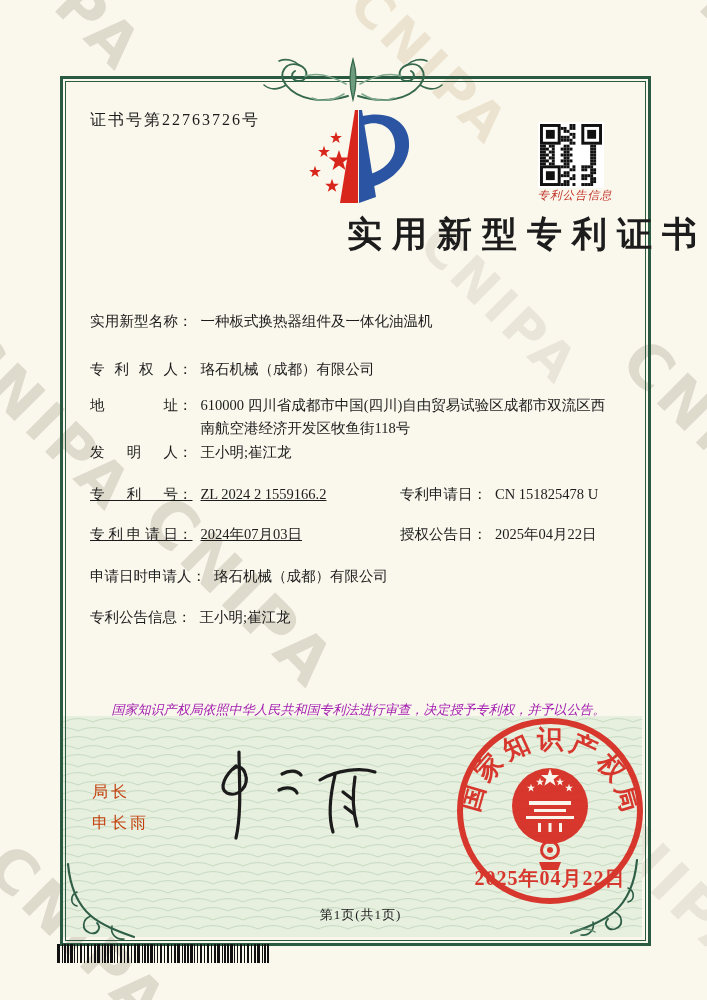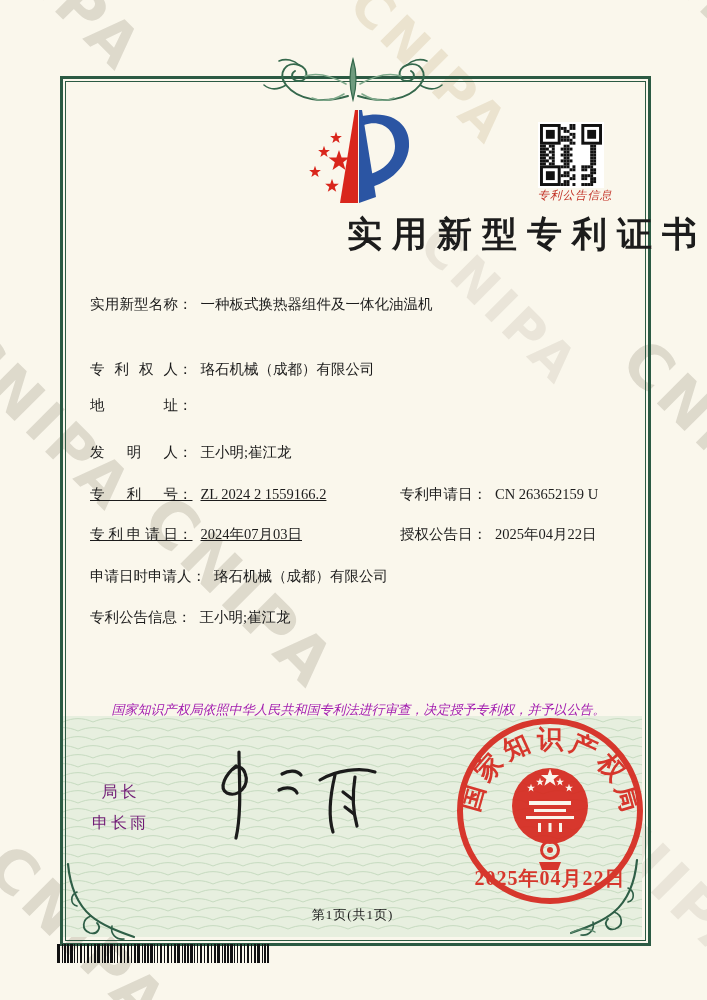--- a/index.html
+++ b/index.html
@@ -36,32 +36,32 @@
   .val{flex:1;}
   .cell{display:flex;align-items:flex-start;}
   .cell.left{width:310px;flex:0 0 310px;text-decoration:underline;}
   
   .statement{position:absolute;left:72px;right:62px;top:672px;z-index:5;
              font-size:13px;font-style:italic;line-height:27px;text-align:center;color:#a21caf;margin-top:24px;}
   
   .waveband{position:absolute;left:63px;top:716px;z-index:2;}
   
   .director{position:absolute;left:92px;top:782px;z-index:5;
-            font-family:Liberation Sans, sans-serif;font-size:16px;letter-spacing:3px;color:#701a75;text-align:center;}
+            font-family:Liberation Sans, sans-serif;font-size:16px;letter-spacing:3px;color:#c2410c;}
   .director div{margin-bottom:10px;}
   .signature{position:absolute;left:196px;top:746px;z-index:5;}
   
   .seal{position:absolute;left:452px;top:713px;z-index:6;opacity:.92;}
   .seal-char{font-size:26px;font-weight:bold;fill:#d6281e;text-anchor:middle;
              font-family:"Liberation Serif","DejaVu Serif",serif;}
   .seal-date{font-size:20px;font-weight:bold;fill:#d6281e;text-anchor:middle;
              font-family:"Liberation Serif","DejaVu Serif",serif;letter-spacing:1px;}
   
   .page-num{position:absolute;left:60px;width:585px;top:906px;text-align:center;
-            font-size:13px;z-index:5;letter-spacing:1px;}
+            font-size:13px;z-index:5;letter-spacing:1px;padding-left:8px;}
   .barcode{position:absolute;left:57px;top:944px;z-index:5;}
 </style>
 </head>
 <body>
 
 <div class="page">
 
   <span class="wm" style="left:-60px;top:-55px">CNIPA</span>
   <span class="wm" style="left:585px;top:-55px">CNIPA</span>
   <span class="wm tan" style="left:330px;top:35px;font-size:52px">CNIPA</span>
@@ -137,20 +137,21 @@
   </svg>
   <svg class="corner bl" width="76" height="80" viewBox="0 0 76 80">
     <g fill="none" stroke="#2f5f47" stroke-width="2.2" stroke-linecap="round">
       <path d="M72,2 C70,24 63,42 49,54 C37,64 20,70 6,75"></path>
       <path d="M49,54 C58,57 59,68 50,71 C43,73 38,66 43,61" stroke-width="1.8"></path>
       <path d="M63,30 C70,33 70,42 63,44" stroke-width="1.6"></path>
       <path d="M28,64 C30,72 24,78 16,77" stroke-width="1.6"></path>
     </g>
   </svg>
 
+  <div class="cert-no">证书号第22763726号</div>
 
   <svg class="logo" width="140" height="100" viewBox="0 0 140 100">
     <defs>
       <path id="star" d="M0,-10 L2.35,-3.24 9.51,-3.09 3.8,1.24 5.88,8.09 0,4 -5.88,8.09 -3.8,1.24 -9.51,-3.09 -2.35,-3.24 Z"></path>
     </defs>
     <path d="M74,10 C106,3 123,20 121,41 C119,64 97,79 76,83 L73,70 C94,67 107,55 107,40 C107,22 92,13 76,19 Z" fill="#2b55a3"></path>
     <polygon points="67,4 70,4 70,97 52,97" fill="#d9261c"></polygon>
     <polygon points="71,4 74,4 88,91 71,97" fill="#2b55a3"></polygon>
     <use href="#star" transform="translate(48,32) scale(0.62)" fill="#d9261c"></use>
     <use href="#star" transform="translate(36,46) scale(0.62)" fill="#d9261c"></use>
@@ -294,49 +295,50 @@
       <rect x="47.23809523809524" y="5.904761904761905" width="8.857142857142858" height="8.857142857142858" fill="#111"></rect>
       <rect x="0" y="41.333333333333336" width="20.666666666666668" height="20.666666666666668" fill="#111"></rect>
       <rect x="2.9523809523809526" y="44.28571428571429" width="14.761904761904763" height="14.761904761904763" fill="#fff"></rect>
       <rect x="5.904761904761905" y="47.23809523809524" width="8.857142857142858" height="8.857142857142858" fill="#111"></rect>
     </svg>
   <div class="qr-caption">专利公告信息</div>
 
   <div class="title">实用新型专利证书</div>
 
   <div class="rows">
-    <div class="row" style="top:293px">
+    <div class="row" style="top:310px">
       <span class="lbl">实用新型名称</span>
         <span class="colon">：</span>
         <span class="val">一种板式换热器组件及一体化油温机</span>
     </div>
     <div class="row" style="top:358px">
       <span class="lbl">专利权人</span>
         <span class="colon">：</span>
         <span class="val">珞石机械（成都）有限公司</span>
     </div>
     <div class="row" style="top:394px">
       <span class="lbl">地址</span>
         <span class="colon">：</span>
+        <span class="val">610000 四川省成都市中国(四川)自由贸易试验区成都市双流区西南航空港经济开发区牧鱼街118号</span>
     </div>
     <div class="row" style="top:441px">
       <span class="lbl">发明人</span>
         <span class="colon">：</span>
         <span class="val">王小明;崔江龙</span>
     </div>
     <div class="row" style="top:483px">
       <div class="cell left">
         <span class="lbl">专利号</span>
           <span class="colon">：</span>
           <span class="val">ZL 2024 2 1559166.2</span>
       </div>
       <div class="cell">
         <span class="lbl wide">专利申请日</span>
           <span class="colon">：</span>
-          <span class="val">CN 263652159 U</span>
+          <span class="val">CN 151825478 U</span>
       </div>
     </div>
     <div class="row" style="top:523px">
       <div class="cell left">
         <span class="lbl">专利申请日</span>
           <span class="colon">：</span>
           <span class="val">2024年07月03日</span>
       </div>
       <div class="cell">
         <span class="lbl wide">授权公告日</span>

